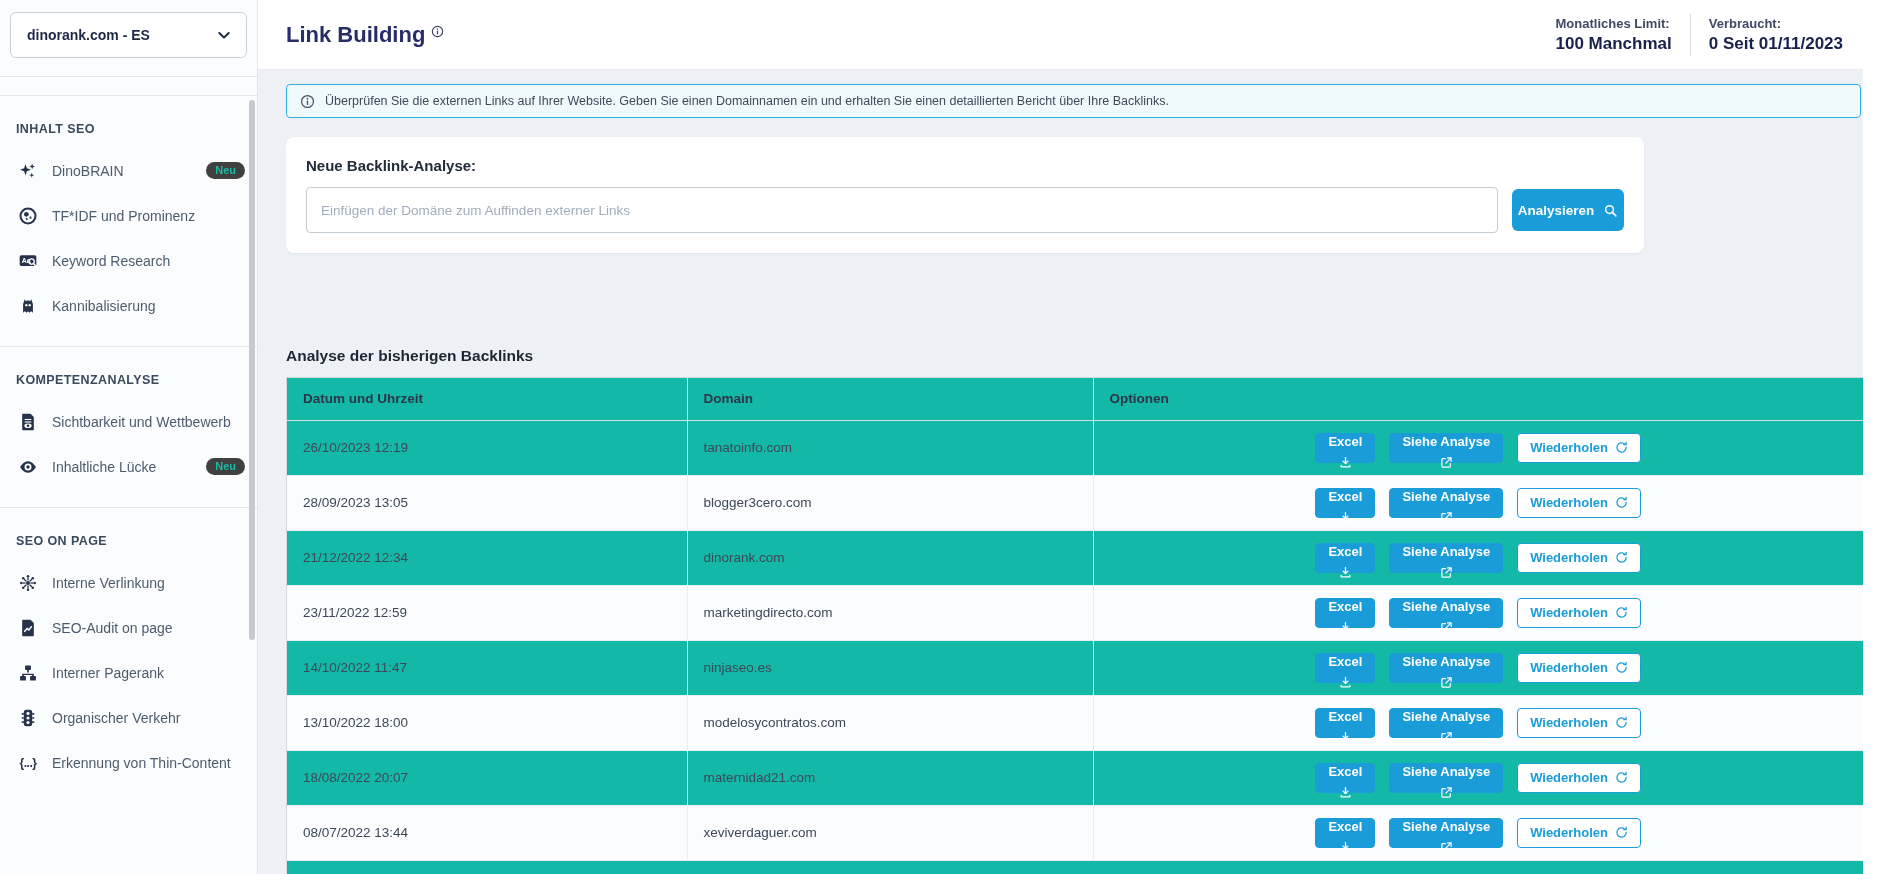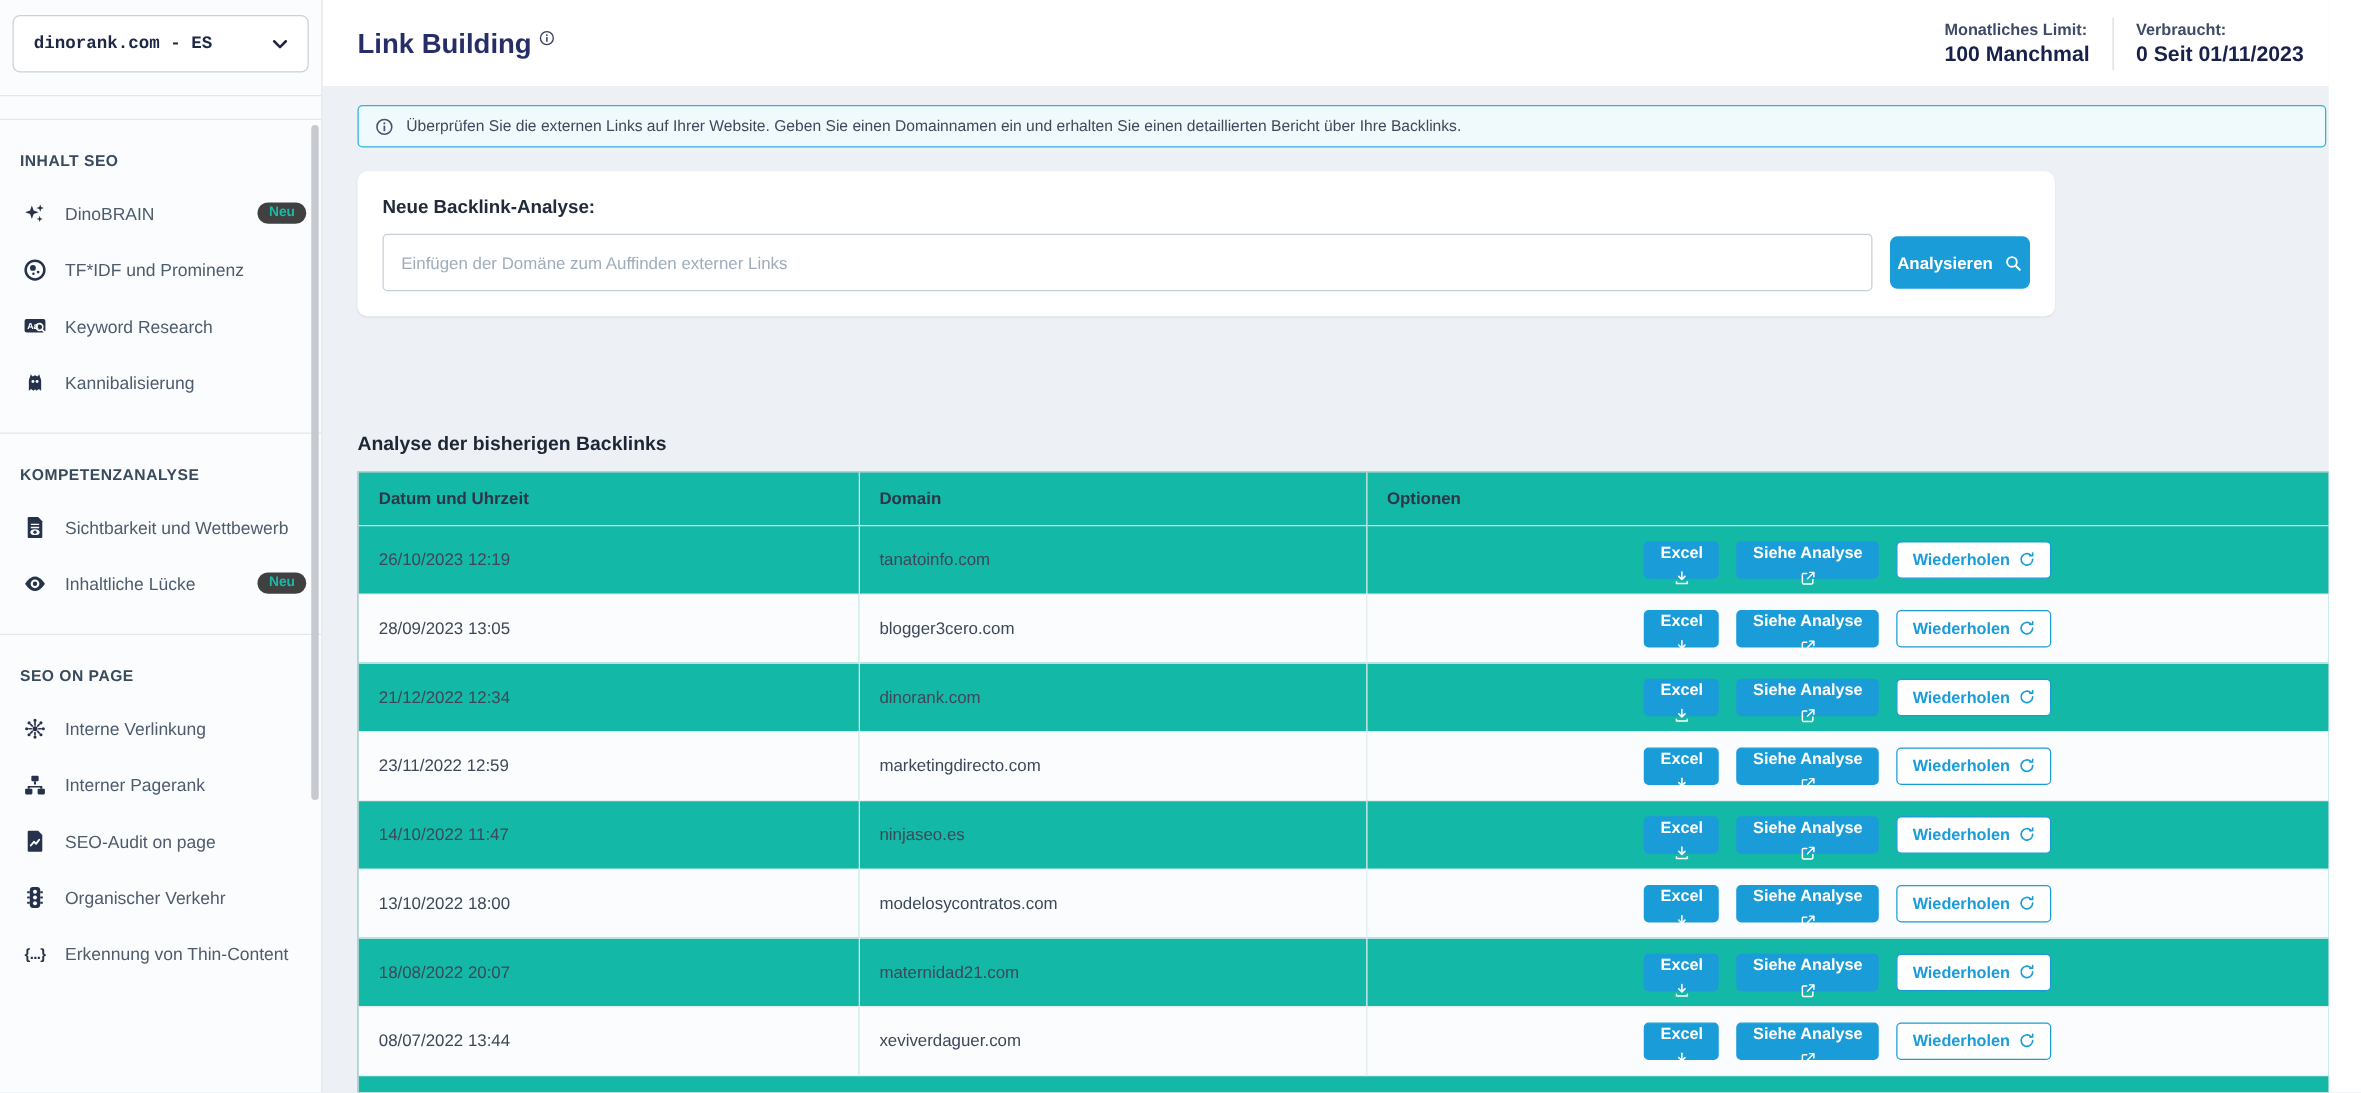--- a/index.html
+++ b/index.html
@@ -9,21 +9,21 @@
     --sideline:#e3e6ea;
   }
   *{box-sizing:border-box;margin:0;padding:0;}
   html,body{width:1889px;height:874px;overflow:hidden;}
   body{font-family:"Liberation Sans","DejaVu Sans",sans-serif;background:#edf0f4;color:#3c4859;}
   .app{display:flex;width:1889px;height:874px;}
 
   
   .sidebar{width:258px;min-width:258px;background:#fbfcfd;border-right:1px solid #e2e5e9;position:relative;overflow:hidden;}
   .domain-select{margin:12px 10px 0 10px;height:46px;background:#fff;border:1px solid #c9d1d9;border-radius:6px;display:flex;align-items:center;justify-content:space-between;padding:0 14px 0 16px;cursor:pointer;}
-  .domain-select .val{font-weight:bold;font-size:14px;color:#1d2844;font-family:Liberation Mono, monospace;}
+  .domain-select .val{font-weight:bold;font-size:14px;color:#1d2844;}
   .side-divider{height:1px;background:var(--sideline);margin-top:18px;}
   .side-item{height:45px;display:flex;align-items:center;padding:0 12px 0 16px;cursor:pointer;}
   .side-item .icn{width:24px;height:24px;display:flex;align-items:center;justify-content:center;margin-right:12px;color:#26324b;flex:none;}
   .side-item .lbl{font-size:14px;color:#4d5c6d;flex:1;white-space:nowrap;}
   .side-item:first-of-type{margin-top:18px;}
   .side-header{margin:26px 0 12px 0;padding-left:16px;font-size:12.5px;font-weight:bold;letter-spacing:.4px;color:#394a5c;}
   .badge{background:#404040;color:#1db9a5;font-size:11px;font-weight:bold;border-radius:10px;padding:3px 9px;line-height:1;}
   .icon-text{font-weight:bold;font-size:12px;color:#26324b;letter-spacing:-0.5px;}
   .side-scrollthumb{position:absolute;top:100px;right:2px;width:6px;height:540px;background:#c6cad0;border-radius:3px;}
 
@@ -191,39 +191,39 @@
               <circle cx="6.3" cy="17.7" r="1.5"></circle>
               <circle cx="17.7" cy="6.3" r="1.5"></circle>
             </g>
           </svg>
       </span>
       <span class="lbl">Interne Verlinkung</span>
     </div>
 
     <div class="side-item">
       <span class="icn">
+        <svg width="20" height="20" viewBox="0 0 24 24">
+            <path d="M6 2h9l4 4v15a1 1 0 0 1-1 1H6a1 1 0 0 1-1-1V3a1 1 0 0 1 1-1z" fill="#26324b"></path>
+            <polyline points="8,16 11,12.5 13,14.5 16,10.5" fill="none" stroke="#fbfcfd" stroke-width="1.8" stroke-linecap="round" stroke-linejoin="round"></polyline>
+          </svg>
+      </span>
+      <span class="lbl">SEO-Audit on page</span>
+    </div>
+
+    <div class="side-item">
+      <span class="icn">
         <svg width="20" height="20" viewBox="0 0 24 24" fill="#26324b">
             <rect x="8.5" y="3" width="7" height="5.5" rx="1"></rect>
             <rect x="2.5" y="15.5" width="7" height="5.5" rx="1"></rect>
             <rect x="14.5" y="15.5" width="7" height="5.5" rx="1"></rect>
             <path d="M11 8.5h2v3h-2z"></path>
             <path d="M5 15.5v-2.5h14v2.5h-2v-1H7v1z"></path>
           </svg>
       </span>
       <span class="lbl">Interner Pagerank</span>
-    </div>
-
-    <div class="side-item">
-      <span class="icn">
-        <svg width="20" height="20" viewBox="0 0 24 24">
-            <path d="M6 2h9l4 4v15a1 1 0 0 1-1 1H6a1 1 0 0 1-1-1V3a1 1 0 0 1 1-1z" fill="#26324b"></path>
-            <polyline points="8,16 11,12.5 13,14.5 16,10.5" fill="none" stroke="#fbfcfd" stroke-width="1.8" stroke-linecap="round" stroke-linejoin="round"></polyline>
-          </svg>
-      </span>
-      <span class="lbl">SEO-Audit on page</span>
     </div>
 
     <div class="side-item">
       <span class="icn">
         <svg width="20" height="20" viewBox="0 0 24 24" fill="#26324b">
             <rect x="7" y="2" width="10" height="20" rx="3"></rect>
             <path d="M7 6H4.5v2H7zM7 11H4.5v2H7zM7 16H4.5v2H7zM17 6h2.5v2H17zM17 11h2.5v2H17zM17 16h2.5v2H17z"></path>
             <circle cx="12" cy="6.5" r="1.9" fill="#fbfcfd"></circle>
             <circle cx="12" cy="12" r="1.9" fill="#fbfcfd"></circle>
             <circle cx="12" cy="17.5" r="1.9" fill="#fbfcfd"></circle>

